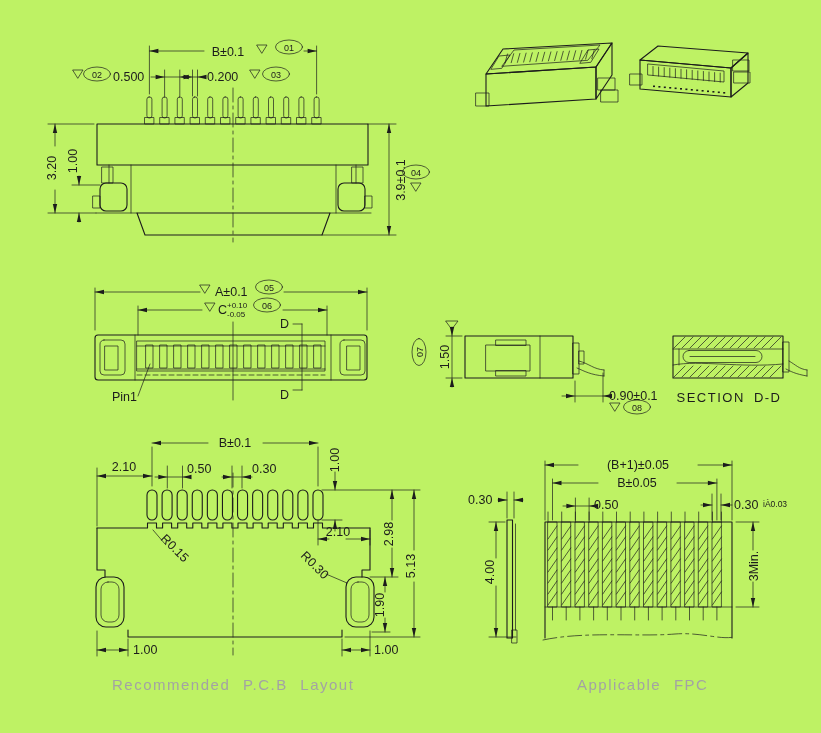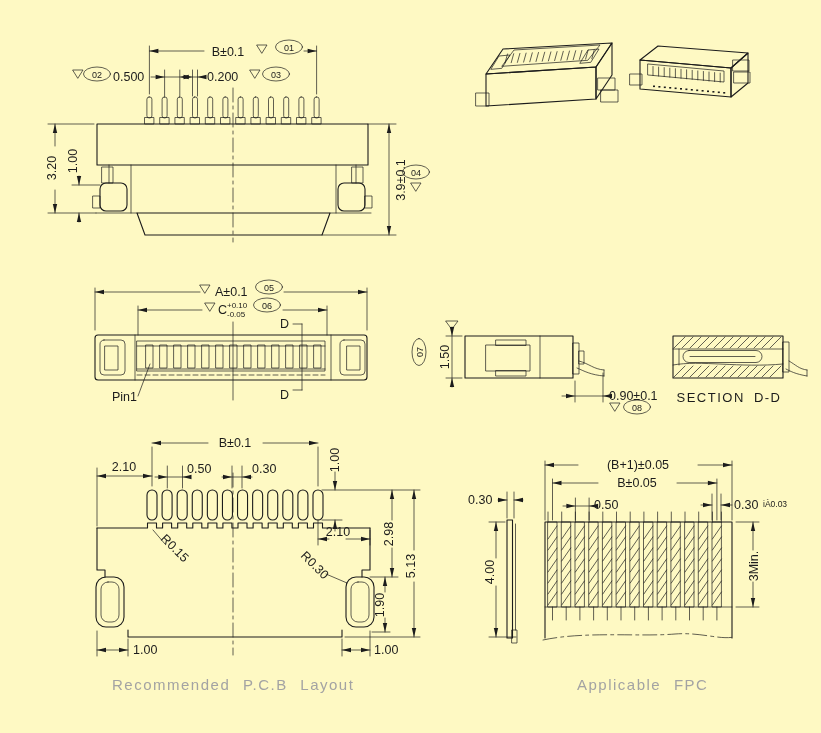--- a/index.html
+++ b/index.html
@@ -1,16 +1,16 @@
 <!DOCTYPE html>
 <html><head>
 <meta charset="utf-8">
 <style>
   html,body{margin:0;padding:0;background:#fff}
-  #sheet{position:relative;width:821px;height:733px;background:#fef9c3;overflow:hidden}
+  #sheet{position:relative;width:821px;height:733px;background:#bef264;overflow:hidden}
   svg{display:block}
   .ln{fill:none;stroke:#1c1c1c;stroke-width:1.1;stroke-linejoin:round;stroke-linecap:round}
   .thin{stroke-width:0.7}
   .dim{fill:none;stroke:#1c1c1c;stroke-width:0.7;stroke-linecap:round}
   .cl{stroke-dasharray:14 4 3 4}
   .hid{stroke-dasharray:5 3}
   text{fill:#1c1c1c;font-family:"Liberation Sans",sans-serif}
   .t12{font-size:12.5px}
   .t9{font-size:9px}
   .t8{font-size:8px}

